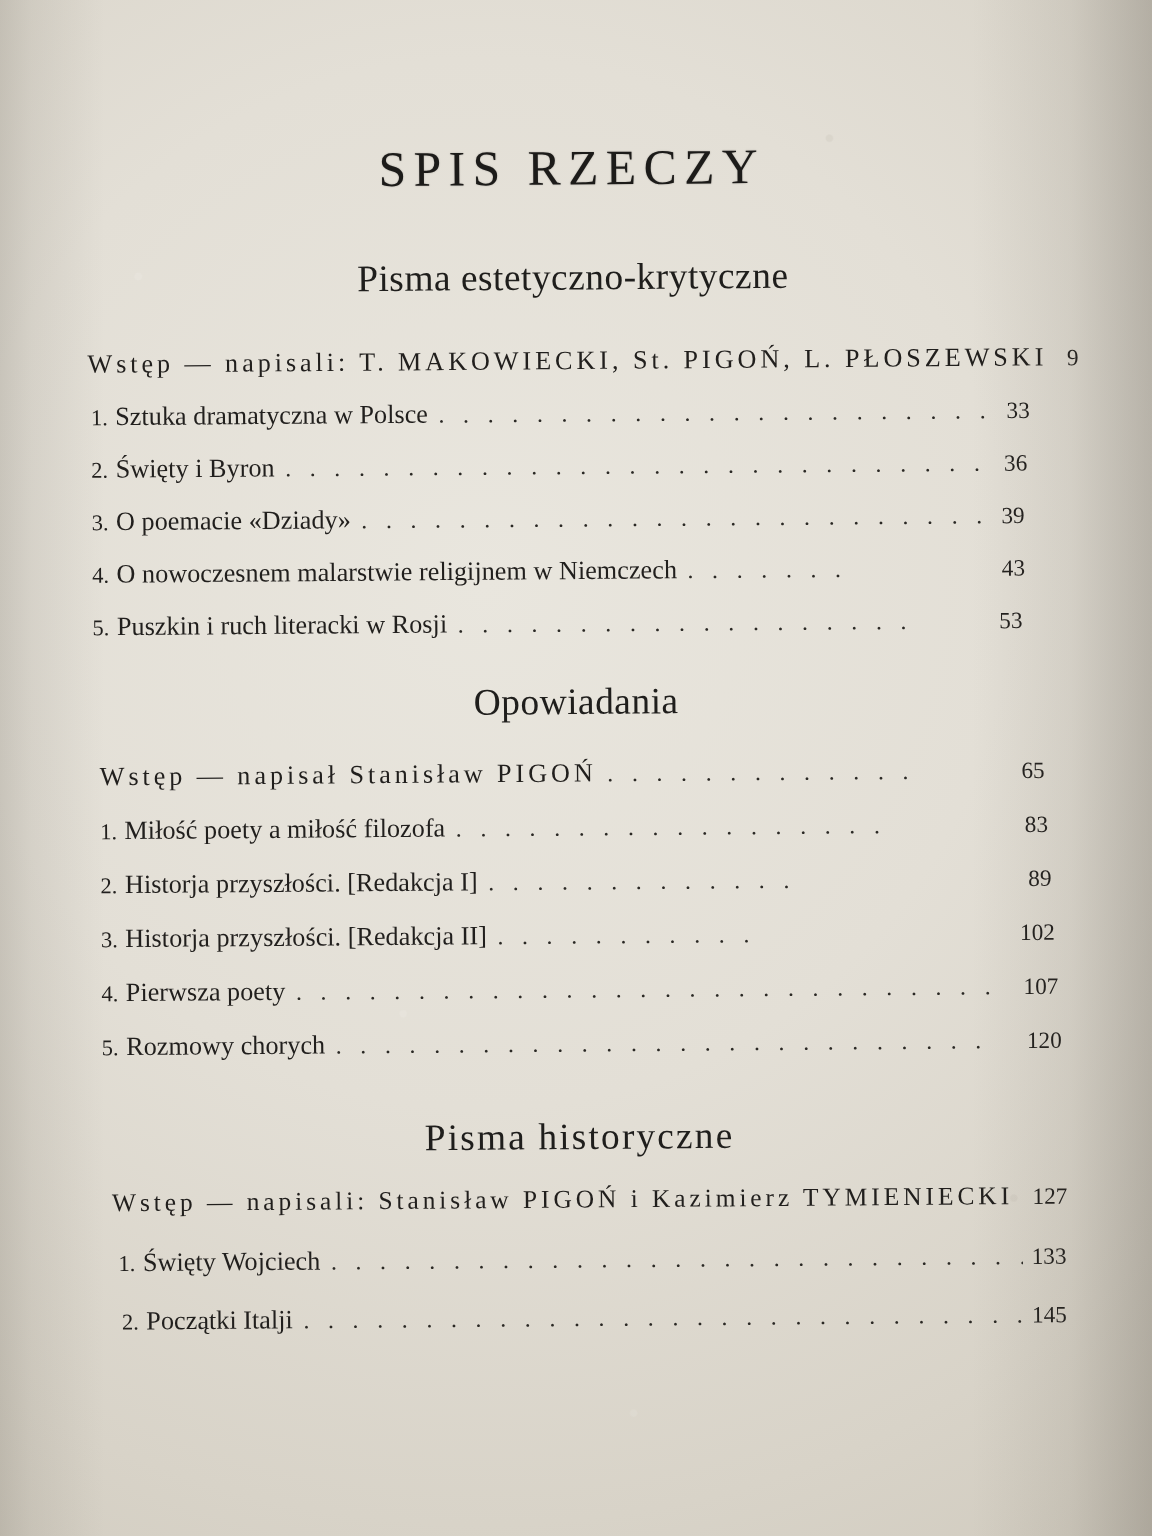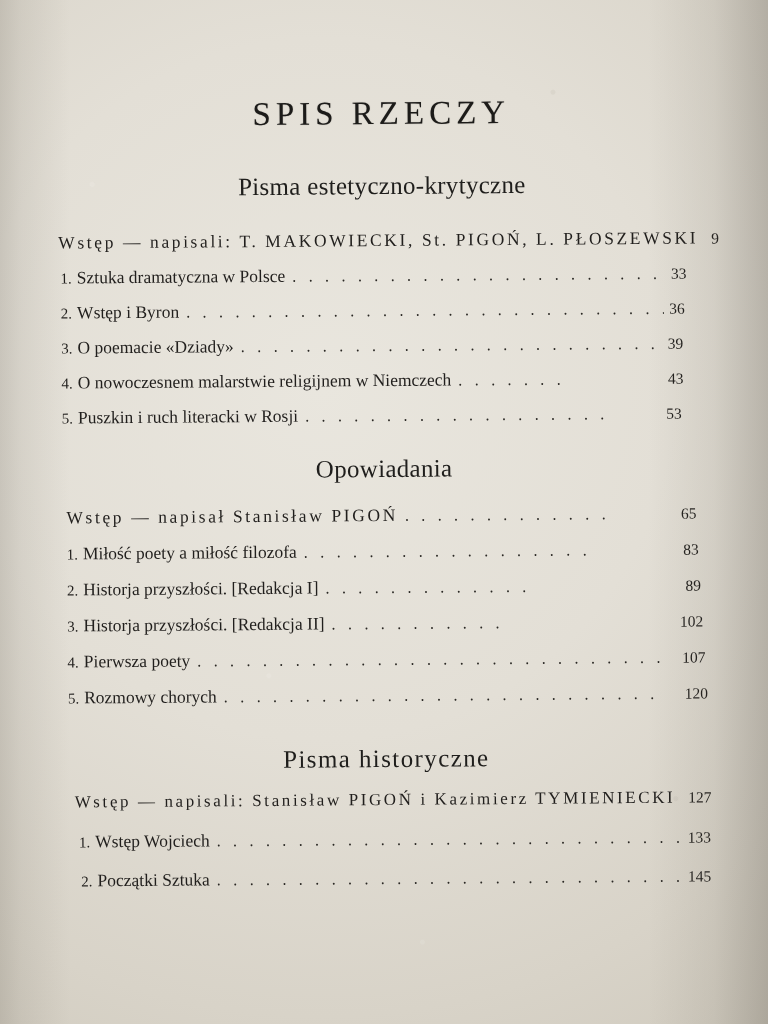--- a/index.html
+++ b/index.html
@@ -146,21 +146,21 @@
 
         <div class="entry" style="left:62px; top:265px; width:626px;">
           <span class="num">1.</span>
           <span class="txt">Sztuka dramatyczna w Polsce</span>
           <span class="dots">. . . . . . . . . . . . . . . . . . . . . . . . . . . .</span>
           <span class="pg">33</span>
         </div>
 
         <div class="entry" style="left:62px; top:300px; width:624px;">
           <span class="num">2.</span>
-          <span class="txt">Wstęp i Byron</span>
+          <span class="txt">Święty i Byron</span>
           <span class="dots">. . . . . . . . . . . . . . . . . . . . . . . . . . . . . . . . . . .</span>
           <span class="pg">36</span>
         </div>
 
         <div class="entry" style="left:62px; top:335px; width:622px;">
           <span class="num">3.</span>
           <span class="txt">O poemacie «Dziady»</span>
           <span class="dots">. . . . . . . . . . . . . . . . . . . . . . . . . .</span>
           <span class="pg">39</span>
         </div>
@@ -233,28 +233,28 @@
       <div class="entries">
 
         <div class="entry" style="left:72px; top:790px; width:634px; font-size:17px;">
           <span class="txt spaced">Wstęp — napisali: Stanisław PIGOŃ i Kazimierz TYMIENIECKI</span>
           <span class="dots">.</span>
           <span class="pg">127</span>
         </div>
 
         <div class="entry" style="left:76px; top:829px; width:632px;">
           <span class="num">1.</span>
-          <span class="txt">Wstęp Wojciech</span>
+          <span class="txt">Święty Wojciech</span>
           <span class="dots">. . . . . . . . . . . . . . . . . . . . . . . . . . . . .</span>
           <span class="pg">133</span>
         </div>
 
         <div class="entry" style="left:78px; top:868px; width:630px;">
           <span class="num">2.</span>
-          <span class="txt">Początki Sztuka</span>
+          <span class="txt">Początki Italji</span>
           <span class="dots">. . . . . . . . . . . . . . . . . . . . . . . . . . . . . .</span>
           <span class="pg">145</span>
         </div>
       </div>
     </div>
 
   </div>
   <div id="grain"></div>
 </div>
 

